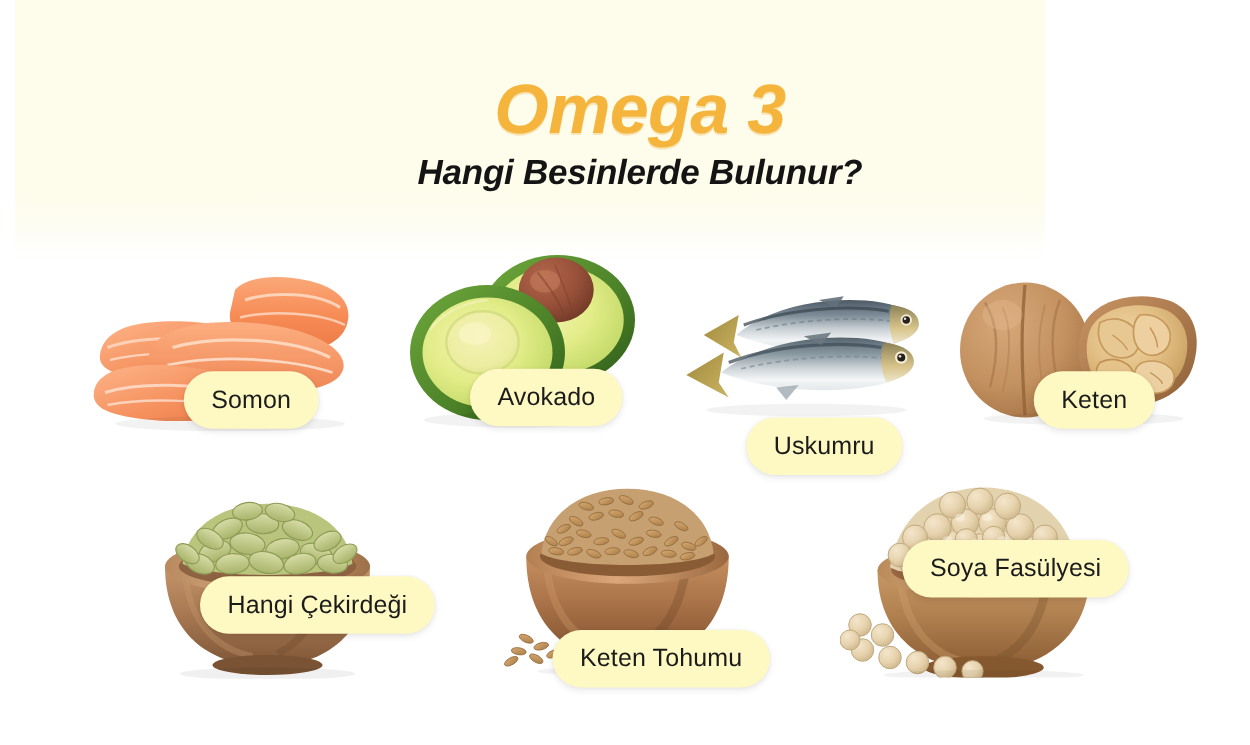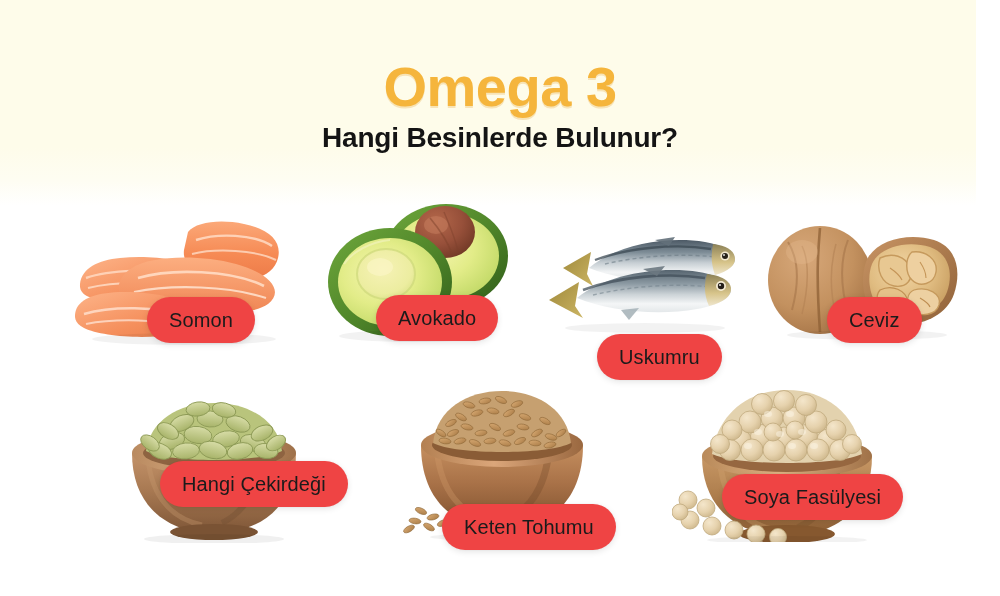--- a/index.html
+++ b/index.html
@@ -6,23 +6,24 @@
   html, body { width:1000px; height:596px; }
   body {
     font-family: "Liberation Sans", sans-serif;
     background:#ffffff;
     overflow:hidden;
     position:relative;
   }
 
   
   #header {
-    position:absolute; left:0; top:0; width:976px; height:205px;
+    position:absolute; left:12px; top:0; width:824px; height:205px;
     background:#fefcea;
     background-image: linear-gradient(180deg, #fefcea 0%, #fefcea 72%, #fefdf2 88%, #ffffff 100%);
+    font-style: italic;
   }
   #title {
     position:absolute; left:0; top:54px; width:1000px;
     text-align:center;
     font-size:56px; font-weight:bold; letter-spacing:-0.5px;
     color:#f5b53c;
     text-shadow: 0 2px 0 rgba(226,157,33,0.25);
   }
   #subtitle {
     position:absolute; left:0; top:122px; width:1000px;
@@ -30,21 +31,21 @@
     font-size:28px; font-weight:bold; letter-spacing:-0.2px;
     color:#141414;
   }
 
   
   .card { position:absolute; }
   .art  { position:absolute; left:0; top:0; }
 
   .pill {
     position:absolute;
-    background:#ef4444;
+    background:#fef9c3;
     border-radius:34px;
     box-shadow:0 2px 6px rgba(0,0,0,0.10), 0 0 0 1px rgba(0,0,0,0.015);
     display:flex; align-items:center; justify-content:center;
     padding:0 22px;
     height:46px;
     white-space:nowrap;
     z-index:5;
   }
   .pill span {
     font-size:20px; color:#1b1b1b; font-weight:400; letter-spacing:0.1px;
@@ -61,21 +62,21 @@
   #pill-uskumru { left:597px; top:299px;margin-top:35px; }
   #pill-ceviz   { left:827px; top:297px; }
 
   
   #card-kabak { left:110px; top:393px; width:215px; height:150px; }
   #card-keten { left:395px; top:383px; width:215px; height:160px; }
   #card-soya  { left:672px; top:380px; width:230px; height:162px; }
 
   #pill-kabak { left:160px; top:461px; }
   #pill-keten { left:442px; top:456px;margin-top:48px; }
-  #pill-soya  { left:722px; top:474px;align-items:center; }
+  #pill-soya  { left:722px; top:432px;align-items:center; }
 </style>
 </head>
 <body>
 
 <div id="header">
   <div id="title">Omega 3</div>
   <div id="subtitle">Hangi Besinlerde Bulunur?</div>
 </div>
 
 <div class="card" id="card-somon">
@@ -268,21 +269,21 @@
       <path d="M152 72 C166 68 180 76 177 87 C174 97 158 100 150 92 C143 85 145 75 152 72 Z" fill="#edd0a1" stroke="#c69a5d" stroke-width="1.3"></path>
       <path d="M128 50 C134 54 138 58 140 62" stroke="#c49457" stroke-width="1.1" fill="none"></path>
       <path d="M158 44 C162 50 164 56 164 60" stroke="#c49457" stroke-width="1.1" fill="none"></path>
       <path d="M126 80 C132 83 136 86 138 89" stroke="#bd8d51" stroke-width="1.1" fill="none"></path>
       <path d="M158 80 C163 83 167 86 168 89" stroke="#bd8d51" stroke-width="1.1" fill="none"></path>
     </g>
     <ellipse cx="105" cy="117" rx="80" ry="5" fill="#000" opacity="0.05"></ellipse>
   </svg>
 </div>
 <div class="pill" id="pill-ceviz">
-  <span>Ceviz</span>
+  <span>Keten</span>
 </div>
 
 <div class="card" id="card-kabak">
   <svg class="art" width="215" height="150" viewBox="0 0 215 150">
     <defs>
       <linearGradient id="bowlK" x1="0" y1="0" x2="0" y2="1">
         <stop offset="0%" stop-color="#c4936a"></stop>
           <stop offset="45%" stop-color="#a97a53"></stop>
           <stop offset="100%" stop-color="#7e5637"></stop>
       </linearGradient>

